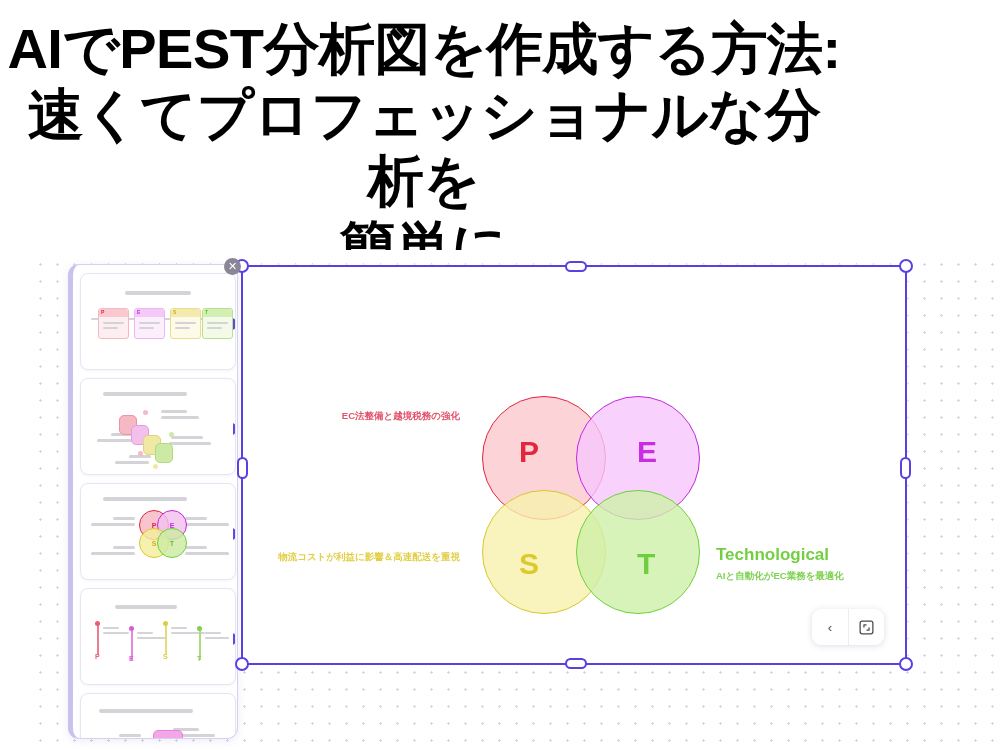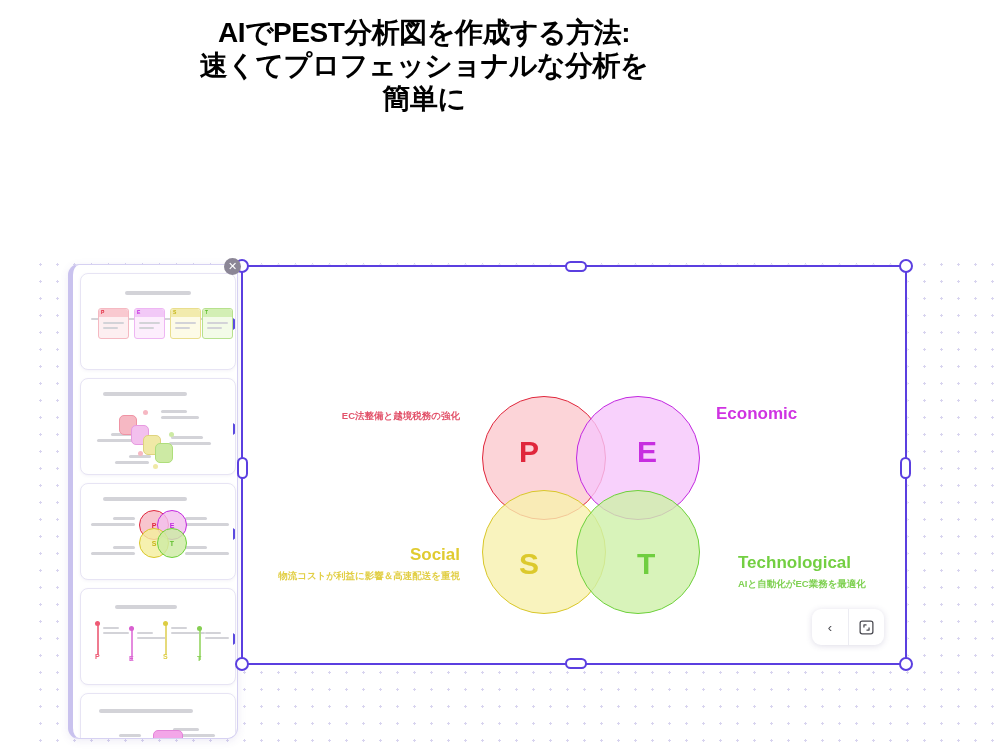--- a/index.html
+++ b/index.html
@@ -19,21 +19,21 @@
     background: #ffffff;
   }
 
   
   .headline {
     position: absolute;
     left: 0;
     top: 16px;
     width: 848px;
     text-align: center;
-    font-size: 28px;
+    font-size: 56px;
     font-weight: 700;
     line-height: 1.18;
     letter-spacing: -0.5px;
     color: #000000;
     white-space: pre-line;
   }
 
   
   .app-canvas {
     position: absolute;
@@ -382,29 +382,27 @@
           <div class="venn-circle" style="left:94px; top:94px; background:rgba(206,240,169,0.80); border-color:#6ed13c;">
             <span class="venn-letter" style="color:#6fce3f; left:60px; top:56px;">T</span>
           </div>
         </div>
 
         <div class="quad-label q-left" style="left:20px; top:131px;">
           <div class="quad-sub" style="color:#e2526a;">EC法整備と越境税務の強化</div>
         </div>
 
         <div class="quad-label q-right" style="left:466px; top:131px;">
-          <div class="quad-head" style="color:#cf33e2;">Economic</div>
         </div>
 
         <div class="quad-label q-left" style="left:20px; top:272px;">
-          <div class="quad-head" style="color:#e0cb30;">Social</div>
           <div class="quad-sub" style="color:#e2cf46;">物流コストが利益に影響＆高速配送を重視</div>
         </div>
 
-        <div class="quad-label q-right" style="left:488px; top:272px;margin-top:8px;">
+        <div class="quad-label q-right" style="left:466px; top:272px;">
           <div class="quad-head" style="color:#73cf42;">Technological</div>
           <div class="quad-sub" style="color:#7fd152;">AIと自動化がEC業務を最適化</div>
         </div>
 
         <div class="slide-controls">
           <div class="ctrl">‹</div>
           <div class="ctrl">
             <svg width="17" height="17" viewBox="0 0 20 20" fill="none" stroke="#4b4b52" stroke-width="1.5">
               <rect x="2.5" y="2.5" width="15" height="15" rx="2.5"></rect>
               <path d="M7 7h2.5M7 7v2.5M13 13h-2.5M13 13v-2.5" stroke-linecap="round"></path>

